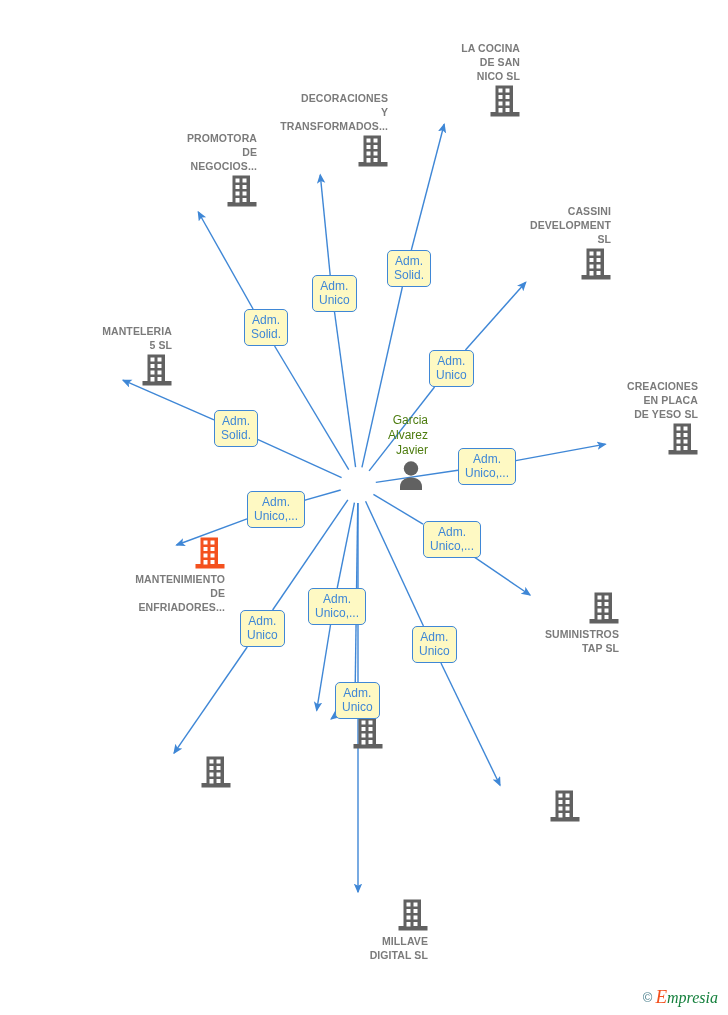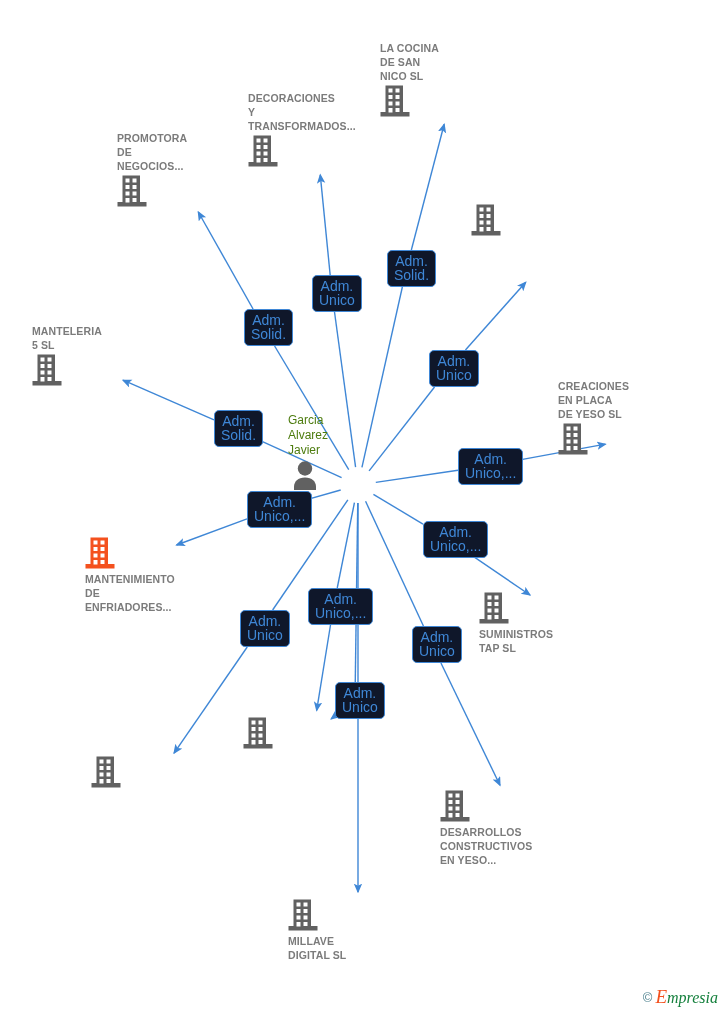--- a/index.html
+++ b/index.html
@@ -22,21 +22,21 @@
     left: 0;
     top: 0;
     width: 728px;
     height: 1015px;
     pointer-events: none;
   }
   .node {
     position: absolute;
     width: 140px;
     margin-left: -70px;
-    text-align: left;
+    text-align: right;
     cursor: pointer;
   }
   .node-label {
     font-size: 10.5px;
     line-height: 14px;
     color: #7b7b7b;
     font-weight: bold;
     letter-spacing: 0.1px;
     white-space: pre-line;
   }
@@ -50,25 +50,25 @@
   .node-icon {
     display: block;
     margin: 0 auto;
     line-height: 0;
   }
   .node.label-above .node-label { margin-bottom: 2px; }
   .node.label-below .node-label { margin-top: 3px; }
 
   .edge-label {
     position: absolute;
-    background: #0f172a;
+    background: #fef9c3;
     border: 1.3px solid #3f87d6;
     border-radius: 5px;
     color: #3f87d6;
-    font-size: 14px;
+    font-size: 12px;
     line-height: 14px;
     padding: 3px 6px 4px 6px;
     text-align: center;
     white-space: pre-line;
     box-sizing: border-box;
     cursor: pointer;
   }
   .watermark {
     position: absolute;
     right: 10px;
@@ -199,20 +199,23 @@
               <rect x="8.5" y="10" width="4" height="4"></rect>
               <rect x="15.5" y="10" width="4" height="4"></rect>
               <rect x="8.5" y="16.5" width="4" height="4"></rect>
               <rect x="15.5" y="16.5" width="4" height="4"></rect>
               <rect x="8.5" y="23" width="4" height="4.5"></rect>
               <rect x="15.5" y="23" width="4" height="4"></rect>
             </g>
           </svg></span>
       </div>
       <div class="node label-above" style="left: 541px; top: 204px;">
+        <div class="node-label">CASSINI
+DEVELOPMENT
+SL</div>
         <span class="node-icon"><svg width="30" height="32" viewBox="0 0 30 32" xmlns="http://www.w3.org/2000/svg">
             <rect x="5.5" y="0.5" width="17.5" height="27" fill="#616161"></rect>
             <rect x="0.5" y="27" width="29" height="4.5" fill="#616161"></rect>
             <g fill="#ffffff">
               <rect x="8.5" y="3.5" width="4" height="4"></rect>
               <rect x="15.5" y="3.5" width="4" height="4"></rect>
               <rect x="8.5" y="10" width="4" height="4"></rect>
               <rect x="15.5" y="10" width="4" height="4"></rect>
               <rect x="8.5" y="16.5" width="4" height="4"></rect>
               <rect x="15.5" y="16.5" width="4" height="4"></rect>
@@ -335,23 +338,20 @@
               <rect x="8.5" y="3.5" width="4" height="4"></rect>
               <rect x="15.5" y="3.5" width="4" height="4"></rect>
               <rect x="8.5" y="10" width="4" height="4"></rect>
               <rect x="15.5" y="10" width="4" height="4"></rect>
               <rect x="8.5" y="16.5" width="4" height="4"></rect>
               <rect x="15.5" y="16.5" width="4" height="4"></rect>
               <rect x="8.5" y="23" width="4" height="4.5"></rect>
               <rect x="15.5" y="23" width="4" height="4"></rect>
             </g>
           </svg></span>
-        <div class="node-label">DESARROLLOS
-CONSTRUCTIVOS
-EN YESO...</div>
       </div>
       <div class="node label-below" style="left: 358px; top: 899px;">
         <span class="node-icon"><svg width="30" height="32" viewBox="0 0 30 32" xmlns="http://www.w3.org/2000/svg">
             <rect x="5.5" y="0.5" width="17.5" height="27" fill="#616161"></rect>
             <rect x="0.5" y="27" width="29" height="4.5" fill="#616161"></rect>
             <g fill="#ffffff">
               <rect x="8.5" y="3.5" width="4" height="4"></rect>
               <rect x="15.5" y="3.5" width="4" height="4"></rect>
               <rect x="8.5" y="10" width="4" height="4"></rect>
               <rect x="15.5" y="10" width="4" height="4"></rect>

